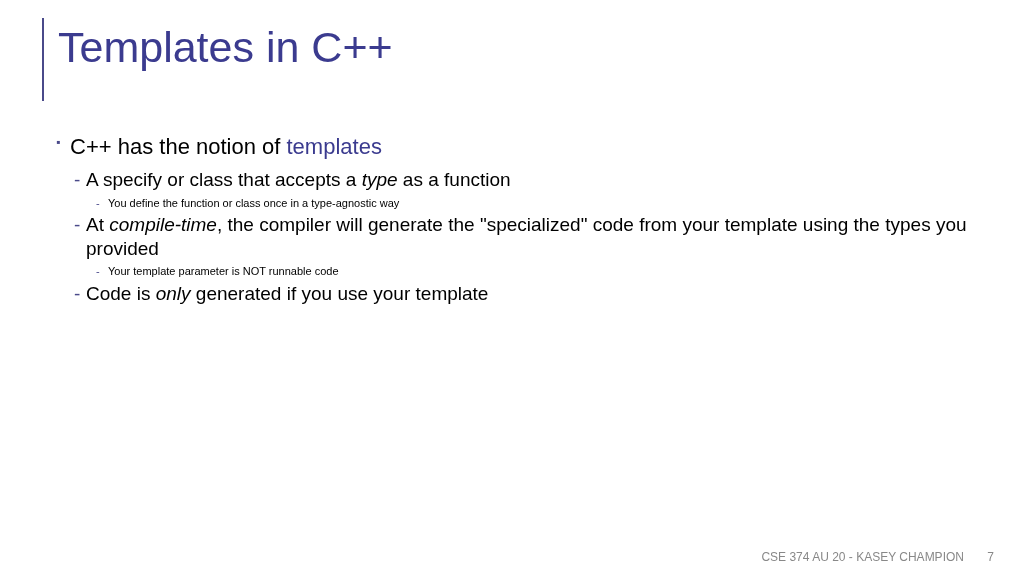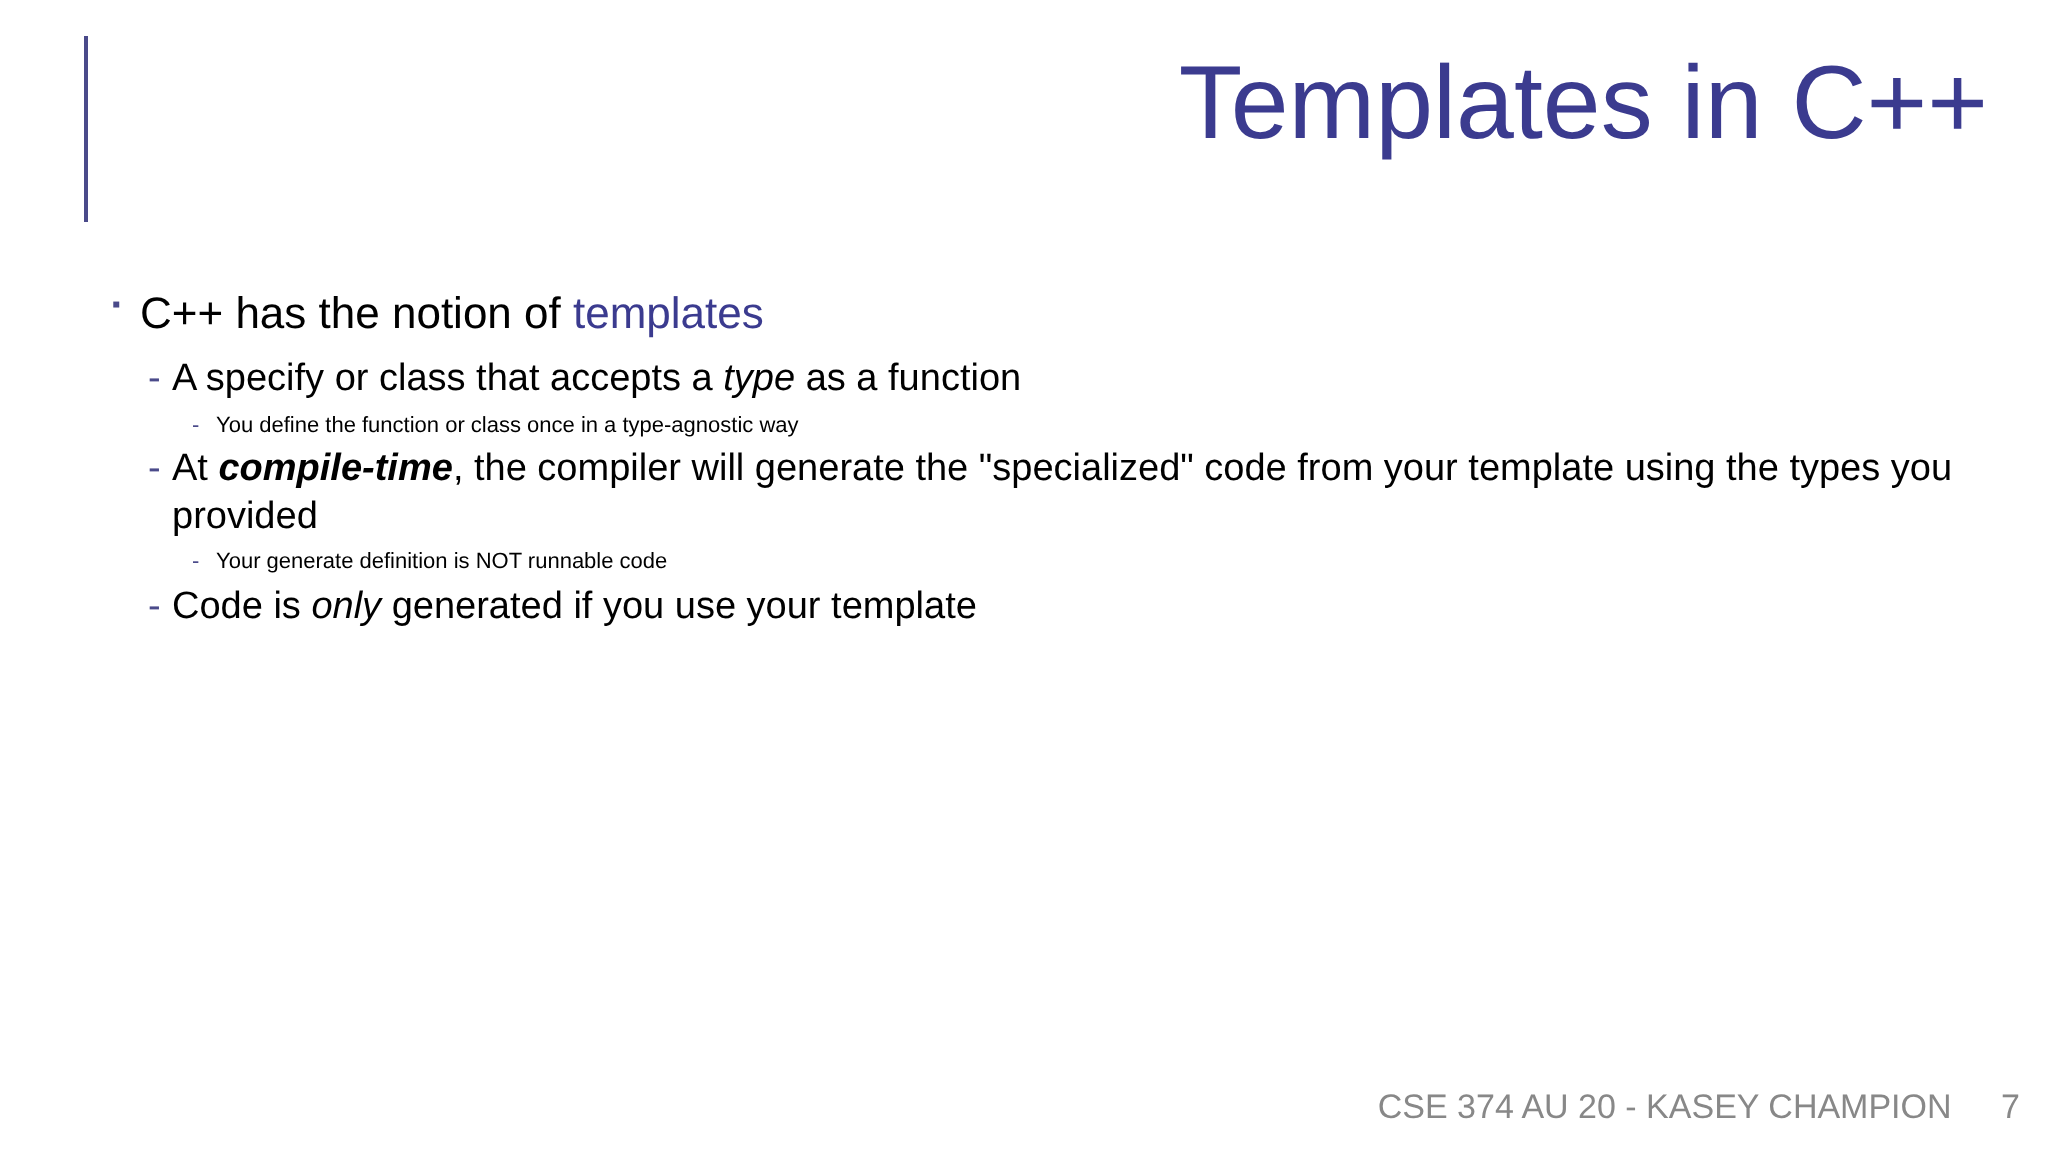--- a/index.html
+++ b/index.html
@@ -18,25 +18,24 @@
       position: relative;
     }
     .title-wrap {
       border-left: 2px solid #4a4a8a;
       padding-left: 14px;
       margin-bottom: 32px;
       padding-top: 6px;
       padding-bottom: 30px;
     }
     .title {
-      font-size: 52px;
+      font-size: 43px;
       font-weight: 400;
       color: #3b3b8f;
       line-height: 1.1;
-      text-align: right;
     }
     .content {
       padding-left: 14px;
     }
     .l1 {
       font-size: 22px;
       color: #000;
       margin-bottom: 6px;
       position: relative;
       padding-left: 14px;
@@ -75,26 +74,26 @@
       line-height: 1.3;
     }
     .l3::before {
       content: '-';
       position: absolute;
       left: 0;
       color: #4a4a8a;
     }
     .accent { color: #3b3b8f; text-align: right; }
     .ital { font-style: italic; text-align: right; }
-    .bold { font-weight: 700; }
+    .bold { font-weight: 400; }
     .footer {
       position: absolute;
       bottom: 12px;
-      right: 14px;
-      font-size: 17px;
+      right: 30px;
+      font-size: 12px;
       color: #888;
     }
     .pagenum {
       margin-left: 20px;
     }
   </style>
 </head>
 <body>
 
 <div class="slide">
@@ -110,21 +109,21 @@
     <div class="l2">
       <span>A specify or class that accepts a </span><span class="ital">type</span><span> as a function</span>
     </div>
 
     <div class="l3">You define the function or class once in a type-agnostic way</div>
 
     <div class="l2">
       <span>At </span><span class="ital bold">compile-time</span><span>, the compiler will generate the "specialized" code from your template using the types you provided</span>
     </div>
 
-    <div class="l3">Your generate definition is NOT runnable code</div>
+    <div class="l3">Your template parameter is NOT runnable code</div>
 
     <div class="l2">
       <span>Code is </span><span class="ital">only</span><span> generated if you use your template</span>
     </div>
   </div>
 
   <div class="footer">
     <span>CSE 374 AU 20 - KASEY CHAMPION</span>
     <span class="pagenum">7</span>
   </div>

